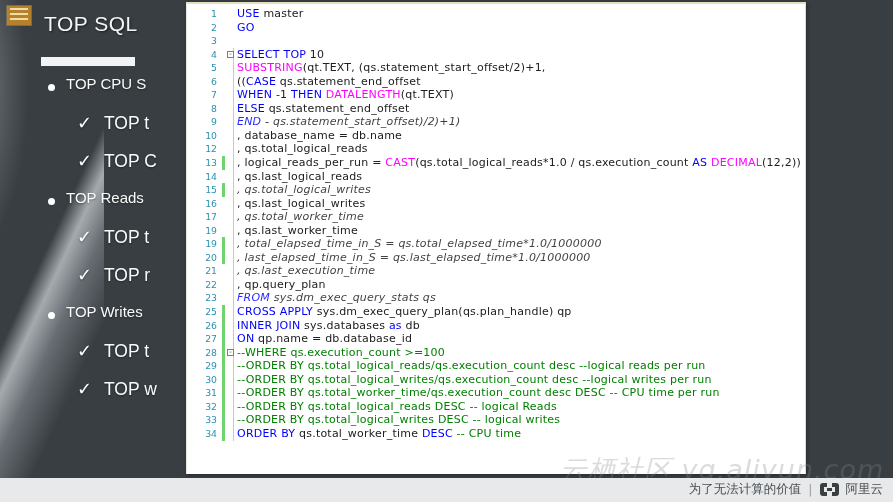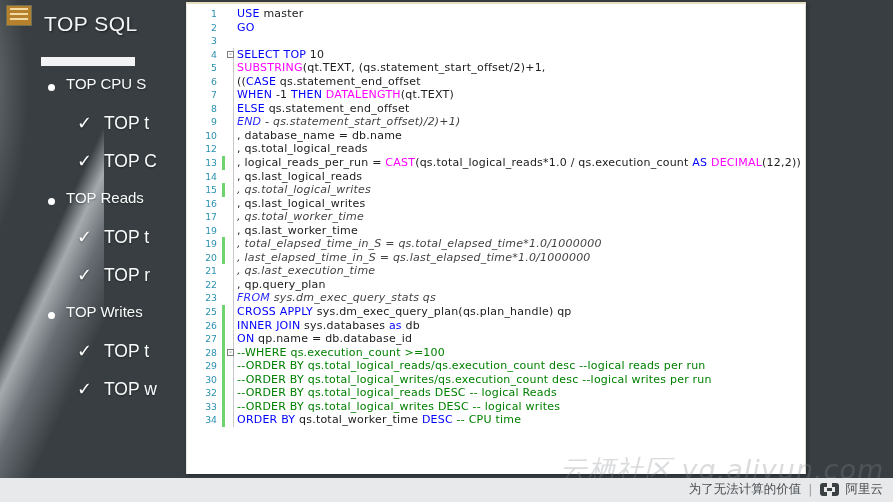--- a/index.html
+++ b/index.html
@@ -488,20 +488,26 @@
           <span class="lineno">29</span>
           <span class="chbar green"></span>
           <span class="gutline"></span>
           <span class="ctext"><span class="com">--ORDER BY qs.total_logical_reads/qs.execution_count desc  --logical reads per run</span></span>
         </div>
         <div class="crow">
           <span class="lineno">30</span>
           <span class="chbar green"></span>
           <span class="gutline"></span>
           <span class="ctext"><span class="com">--ORDER BY qs.total_logical_writes/qs.execution_count desc --logical writes per run</span></span>
+        </div>
+        <div class="crow">
+          <span class="lineno">31</span>
+          <span class="chbar green"></span>
+          <span class="gutline"></span>
+          <span class="ctext"><span class="com">--ORDER BY qs.total_worker_time/qs.execution_count desc DESC -- CPU time per run</span></span>
         </div>
         <div class="crow">
           <span class="lineno">32</span>
           <span class="chbar green"></span>
           <span class="gutline"></span>
           <span class="ctext"><span class="com">--ORDER BY qs.total_logical_reads DESC -- logical Reads</span></span>
         </div>
         <div class="crow">
           <span class="lineno">33</span>
           <span class="chbar green"></span>

